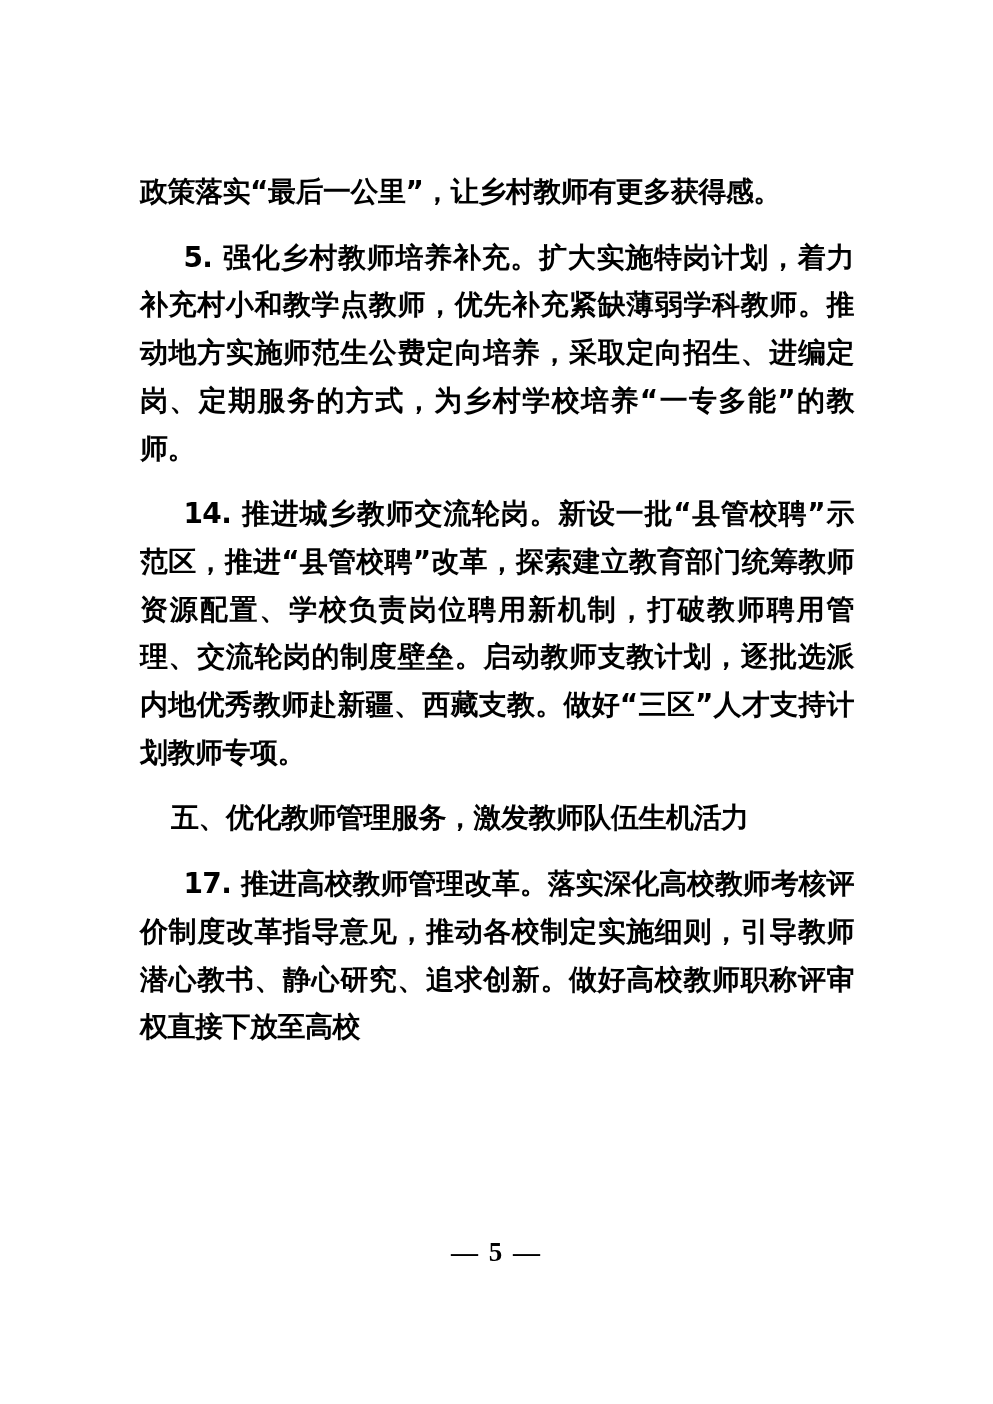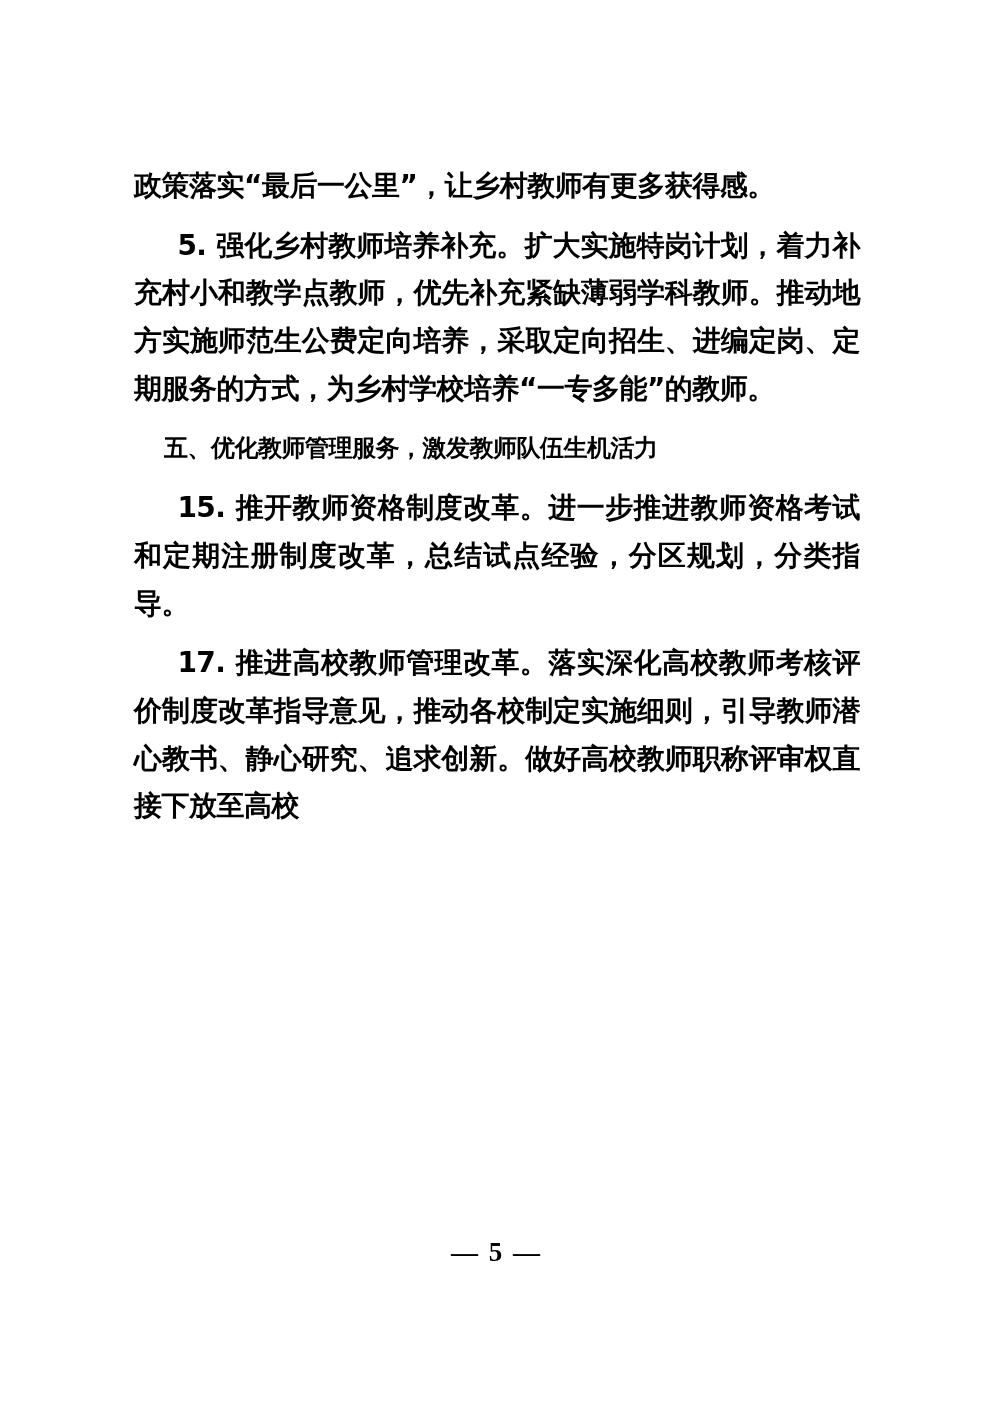--- a/index.html
+++ b/index.html
@@ -22,29 +22,29 @@
     top: 150px;
     width: 750px;
     font-size: 28px;
     font-weight: 700;
     line-height: 47.7px;
     letter-spacing: -0.5px;
     text-align: justify;
     text-justify: inter-character;
   }
   .para {
-    margin: 12px;
+    margin: 18px;
     text-indent: 1.55em;
   }
   .para.no-indent {
     text-indent: 0;
   }
   .heading {
     margin: 0;
-    font-size: 24px;
+    font-size: 28px;
     font-weight: 800;
     line-height: 47.7px;
     text-indent: 1.75em;
     text-align: left;
   }
   .page-number {
     position: absolute;
     left: 0;
     top: 1237px;
     width: 993px;
@@ -55,18 +55,18 @@
     letter-spacing: 2px;
   }
 </style>
 </head>
 <body>
 
 <div class="page">
   <div class="content">
     <p class="para no-indent">政策落实“最后一公里”，让乡村教师有更多获得感。</p>
     <p class="para">5. 强化乡村教师培养补充。扩大实施特岗计划，着力补充村小和教学点教师，优先补充紧缺薄弱学科教师。推动地方实施师范生公费定向培养，采取定向招生、进编定岗、定期服务的方式，为乡村学校培养“一专多能”的教师。</p>
+    <p class="para">14. 推进城乡教师交流轮岗。新设一批“县管校聘”示范区，推进“县管校聘”改革，探索建立教育部门统筹教师资源配置、学校负责岗位聘用新机制，打破教师聘用管理、交流轮岗的制度壁垒。启动教师支教计划，逐批选派内地优秀教师赴新疆、西藏支教。做好“三区”人才支持计划教师专项。</p>
     <h2 class="heading">五、优化教师管理服务，激发教师队伍生机活力</h2>
-    <p class="para">15. 推开教师资格制度改革。进一步推进教师资格考试和定期注册制度改革，总结试点经验，分区规划，分类指导。</p>
     <p class="para">17. 推进高校教师管理改革。落实深化高校教师考核评价制度改革指导意见，推动各校制定实施细则，引导教师潜心教书、静心研究、追求创新。做好高校教师职称评审权直接下放至高校</p>
   </div>
   <div class="page-number">— 5 —</div>
 </div>
 
 </body></html>

